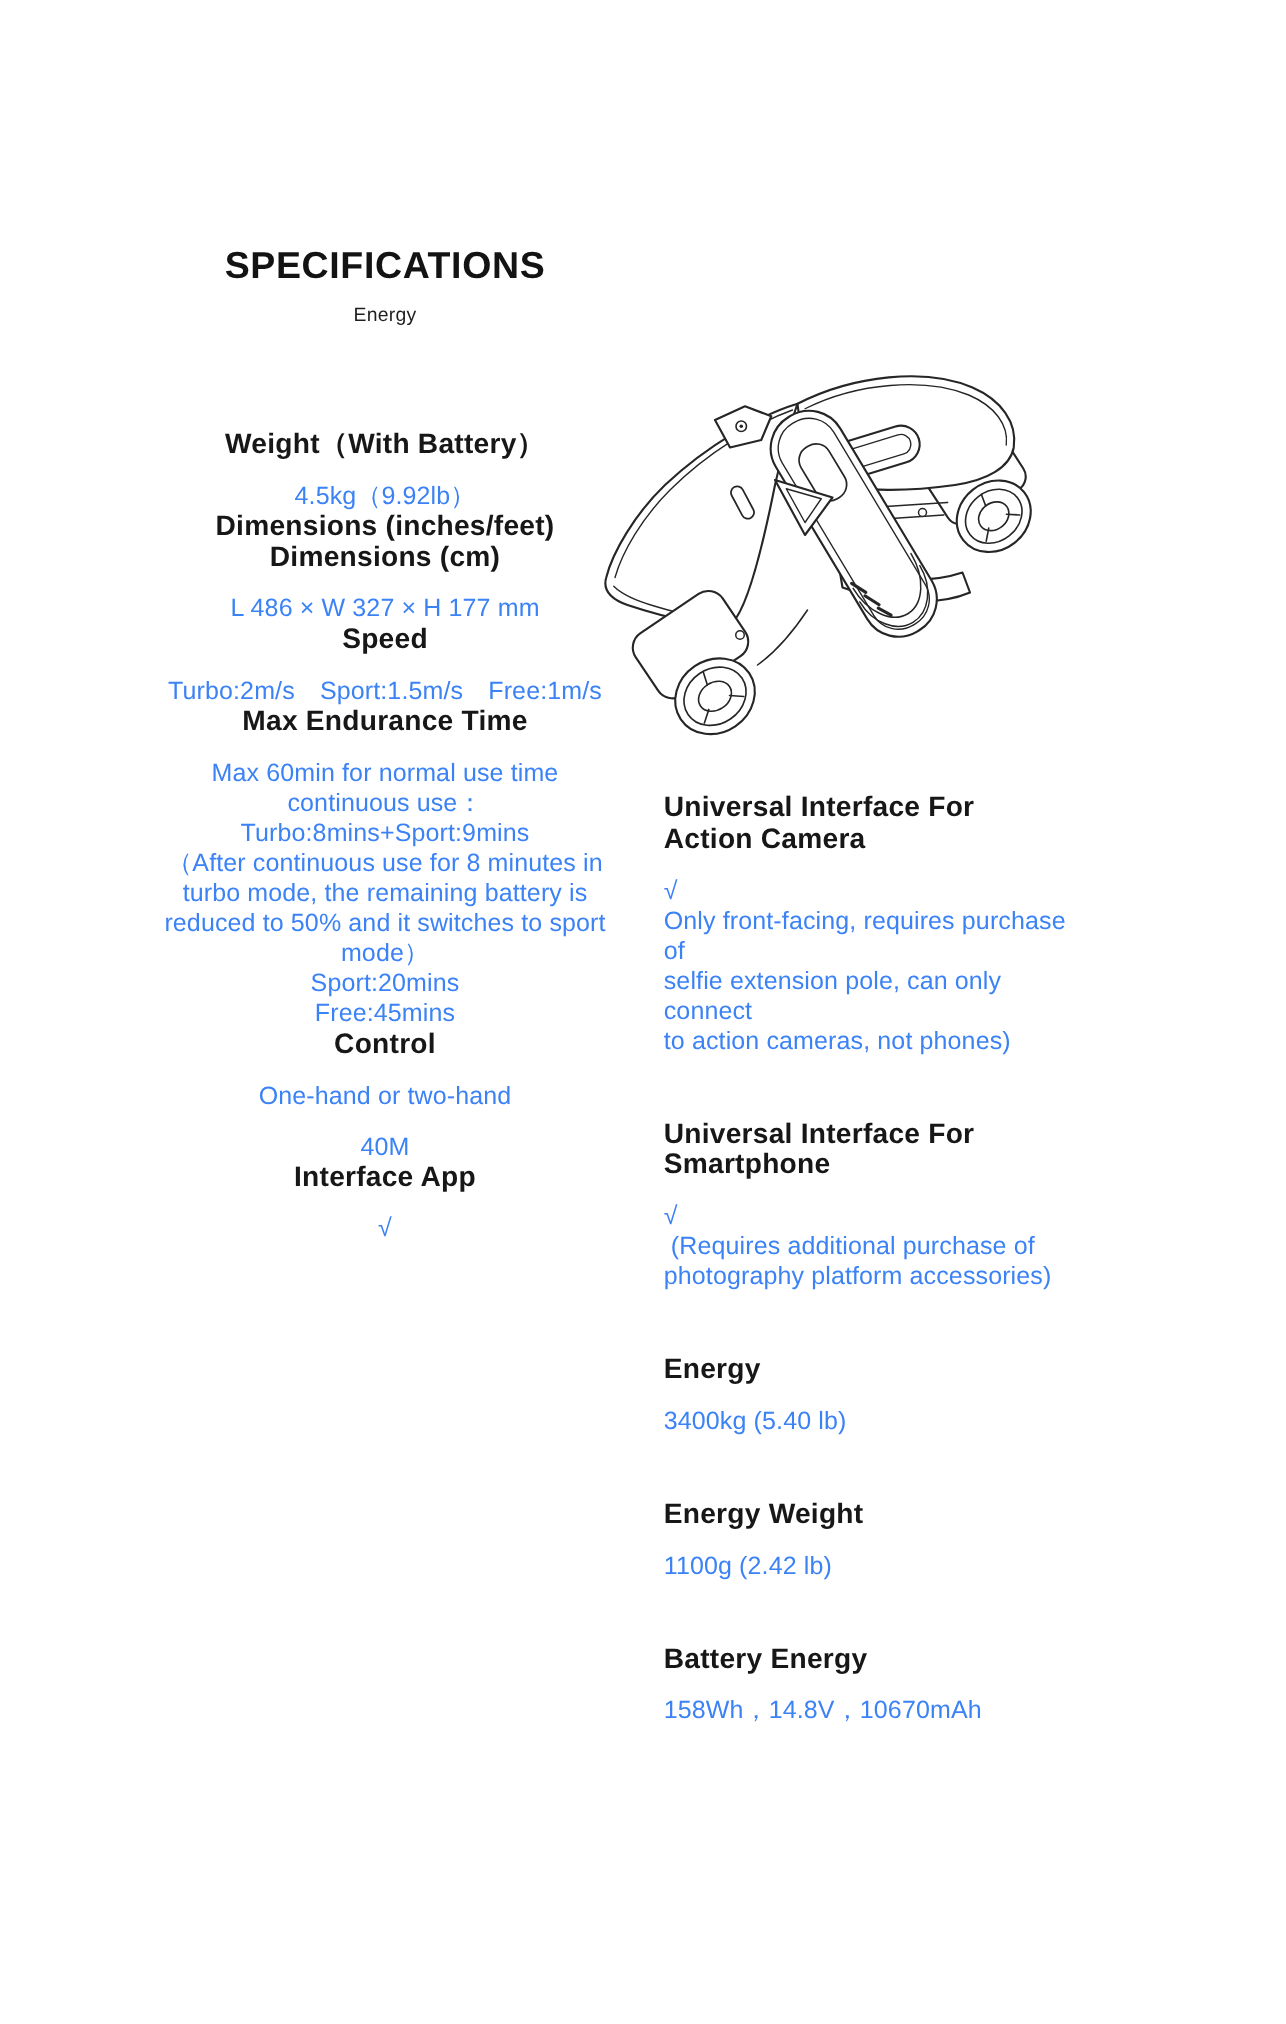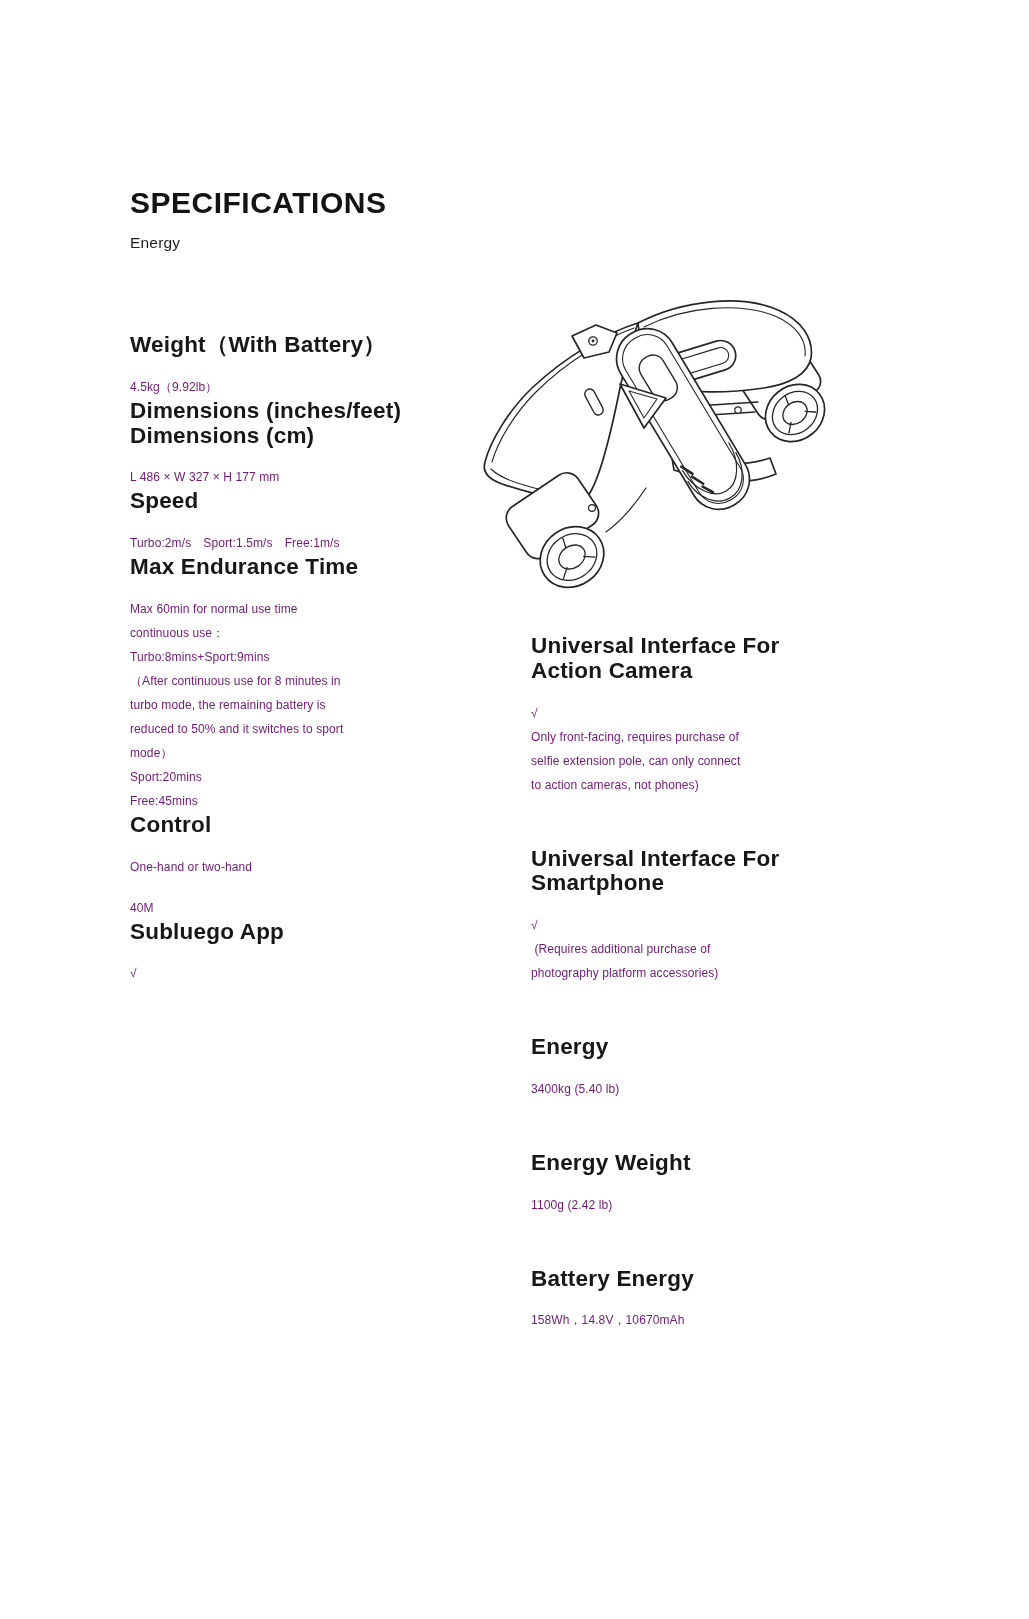--- a/index.html
+++ b/index.html
@@ -6,21 +6,21 @@
   body {
     width: 1029px;
     height: 1619px;
     background: #ffffff;
     position: relative;
     overflow: hidden;
     font-family: "Liberation Sans", "DejaVu Sans", sans-serif;
     color: #161616;
   }
   .col { position: absolute; }
-  .col-left  { left: 130px; top: 186px; width: 356px; }
+  .col-left  { left: 130px; top: 196px; width: 356px; text-align: center; }
   .col-right { left: 531px; top: 634px; width: 330px; }
 
   .page-title {
     margin: 0;
     font-size: 30px;
     font-weight: 800;
     letter-spacing: 0.5px;
     color: #131313;
   }
   .subtitle {
@@ -39,24 +39,24 @@
     margin: 0;
     font-size: 22.5px;
     font-weight: 700;
     line-height: 1.1;
     letter-spacing: 0.2px;
     color: #171717;
     white-space: pre-line;
   }
   .sec .val {
     margin: 17px 0 0 0;
-    font-size: 12px;
+    font-size: 20px;
     line-height: 24px;
     letter-spacing: 0.1px;
-    color: #701a75;
+    color: #3b82f6;
     white-space: pre-wrap;
   }
 
   .art {
     position: absolute;
     left: 458px;
     top: 276px;
     width: 380px;
     height: 322px;
     margin: 0;
@@ -98,21 +98,21 @@
 Free:45mins</p>
   </section>
   <section class="sec">
     <h2>Control</h2>
     <p class="val">One-hand or two-hand</p>
   </section>
   <section class="sec">
     <p class="val">40M</p>
   </section>
   <section class="sec">
-    <h2>Subluego App</h2>
+    <h2>Interface App</h2>
     <p class="val">√</p>
   </section>
 </div>
 
 <figure class="art">
   <svg viewBox="0 0 380 322" xmlns="http://www.w3.org/2000/svg">
     <g fill="#ffffff" stroke="#262626" stroke-width="1.7" stroke-linejoin="round" stroke-linecap="round">
 
       <rect x="-36" y="-42" width="72" height="64" rx="12" transform="translate(325,110) rotate(-33)"></rect>
 

